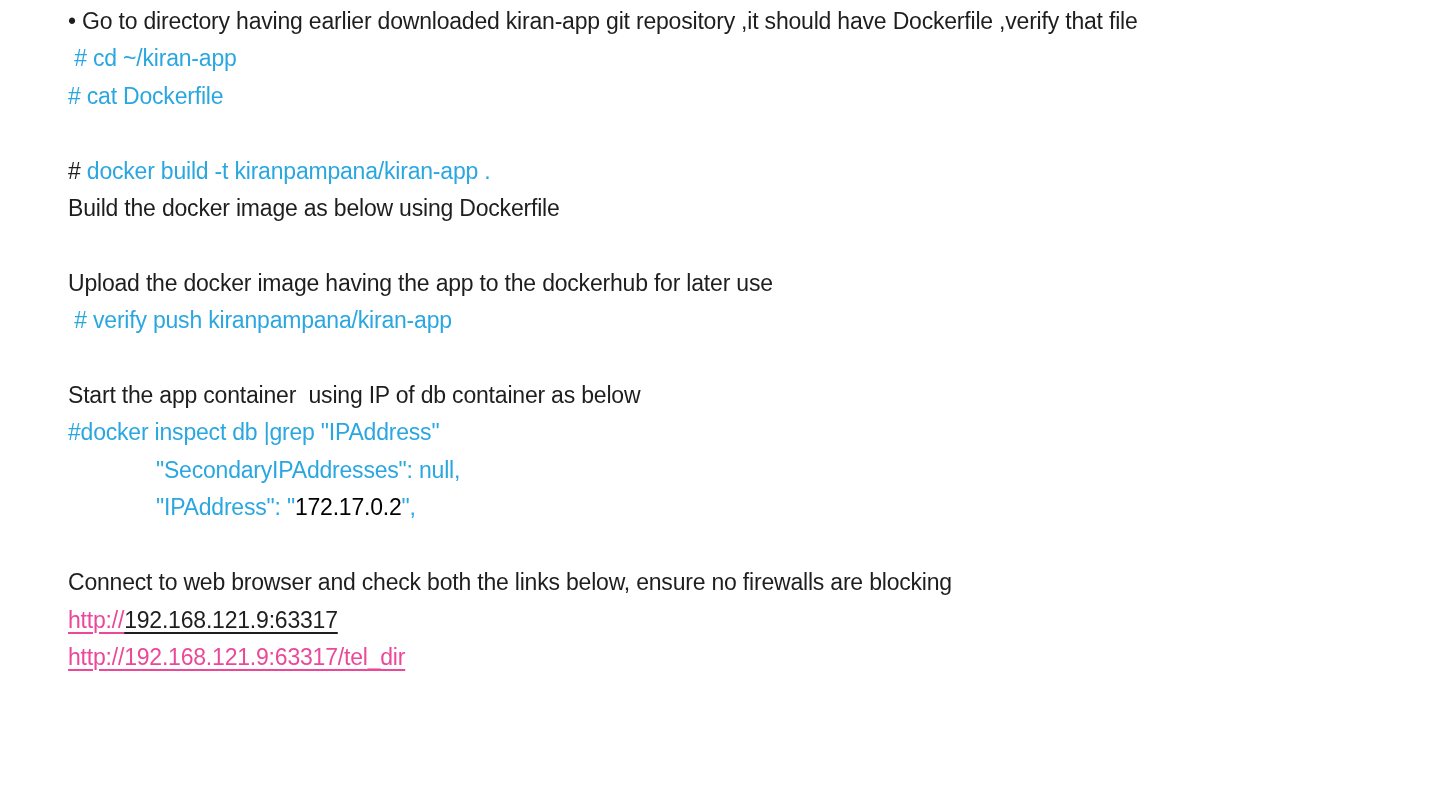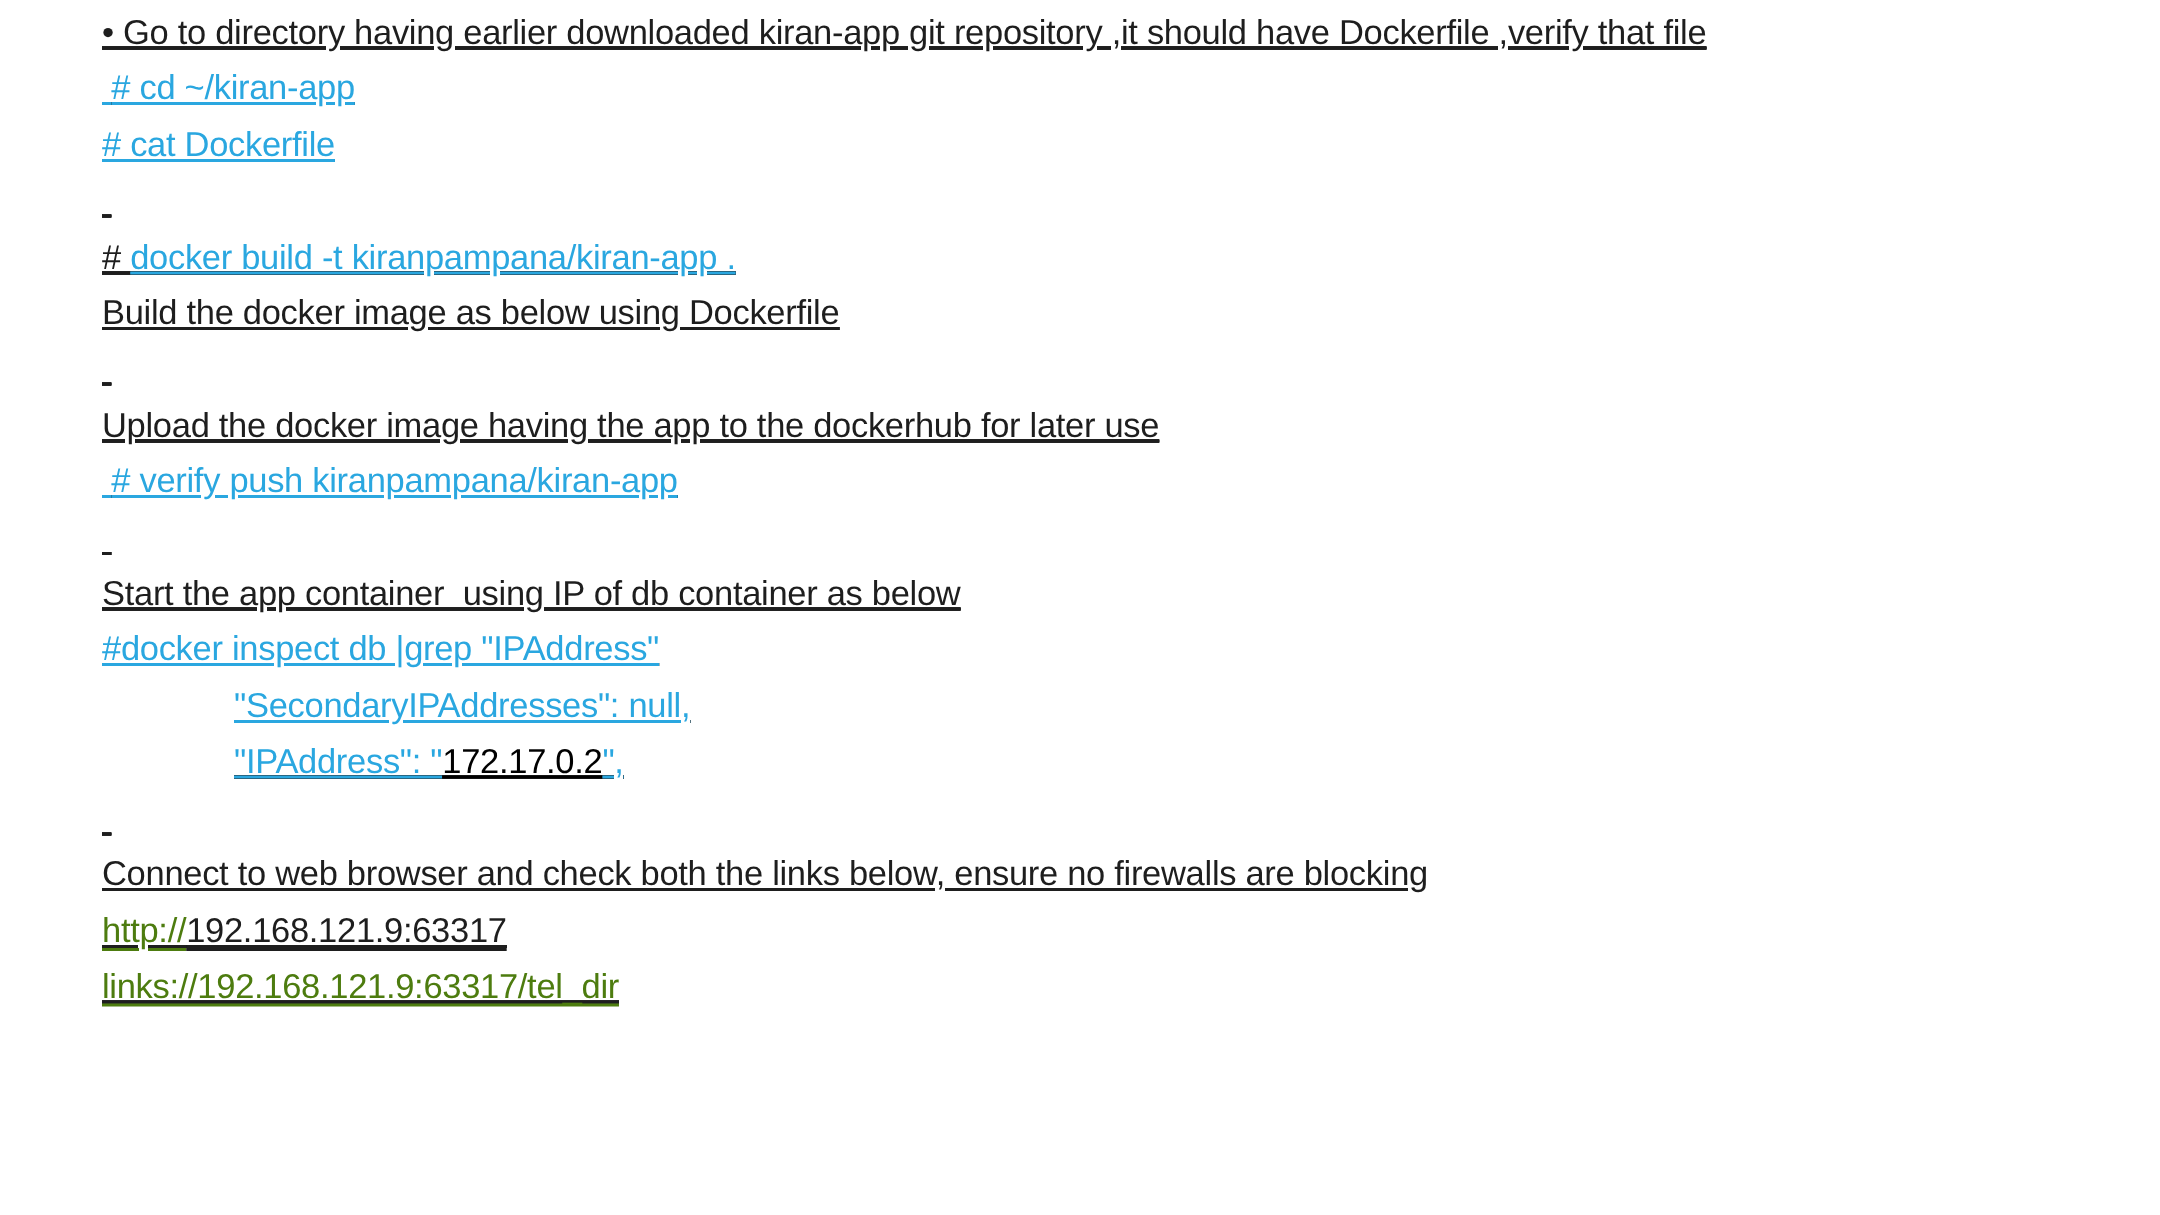--- a/index.html
+++ b/index.html
@@ -1,15 +1,15 @@
 <!DOCTYPE html>
 <html><head>
 <meta charset="utf-8">
 <style>
-  * { margin: 0; padding: 0; box-sizing: border-box; text-decoration: underline; }
+  * { margin: 0; padding: 0; box-sizing: border-box; }
   html, body {
     width: 1440px;
     height: 810px;
     background: #ffffff;
     overflow: hidden;
     font-family: "Liberation Sans", sans-serif;
   }
   .doc {
     padding: 3px 40px 0 68px;
     font-size: 23px;
@@ -17,21 +17,21 @@
     letter-spacing: -0.2px;
     color: #1e1e1e;
   }
   .line {
     white-space: pre-wrap;
     min-height: 37.4px;
   }
   .seg-text   { color: #1e1e1e; }
   .seg-command{ color: #2aa7e0; }
   .seg-orange { color: #000000; }
-  .seg-link   { color: #4d7c0f; }
+  .seg-link   { color: #ec4899; }
   .underline  { text-decoration: underline; text-decoration-thickness: 1.5px; text-underline-offset: 4px; }
   a.doc-link  { text-decoration: none; cursor: pointer; }
 </style>
 </head>
 <body>
 
 <div class="doc">
     <div class="line"><span class="seg-text">• </span><span class="seg-text">Go to directory having earlier downloaded kiran-app git repository ,it should have Dockerfile ,verify that file</span></div>
     <div class="line"><span class="seg-command"> # cd ~/kiran-app</span></div>
     <div class="line"><span class="seg-command"># cat Dockerfile</span></div>
@@ -42,14 +42,14 @@
     <div class="line"><span class="seg-text">Upload the docker image having the app to the dockerhub for later use</span></div>
     <div class="line"><span class="seg-command"> # verify push kiranpampana/kiran-app</span></div>
     <div class="line">&nbsp;</div>
     <div class="line"><span class="seg-text">Start the app container  using IP of db container as below</span></div>
     <div class="line"><span class="seg-command">#docker inspect db |grep "IPAddress"</span></div>
     <div class="line" style="padding-left: 88px;"><span class="seg-command">"SecondaryIPAddresses": null,</span></div>
     <div class="line" style="padding-left: 88px;"><span class="seg-command">"IPAddress": "</span><span class="seg-orange">172.17.0.2</span><span class="seg-command">",</span></div>
     <div class="line">&nbsp;</div>
     <div class="line"><span class="seg-text">Connect to web browser and check both the links below, ensure no firewalls are blocking</span></div>
     <div class="line"><a class="doc-link"><span class="seg-link underline">http://</span><span class="seg-text underline">192.168.121.9:63317</span></a></div>
-    <div class="line"><a class="doc-link"><span class="seg-link underline">links://192.168.121.9:63317/tel_dir</span></a></div>
+    <div class="line"><a class="doc-link"><span class="seg-link underline">http://192.168.121.9:63317/tel_dir</span></a></div>
   </div>
 
 </body></html>

